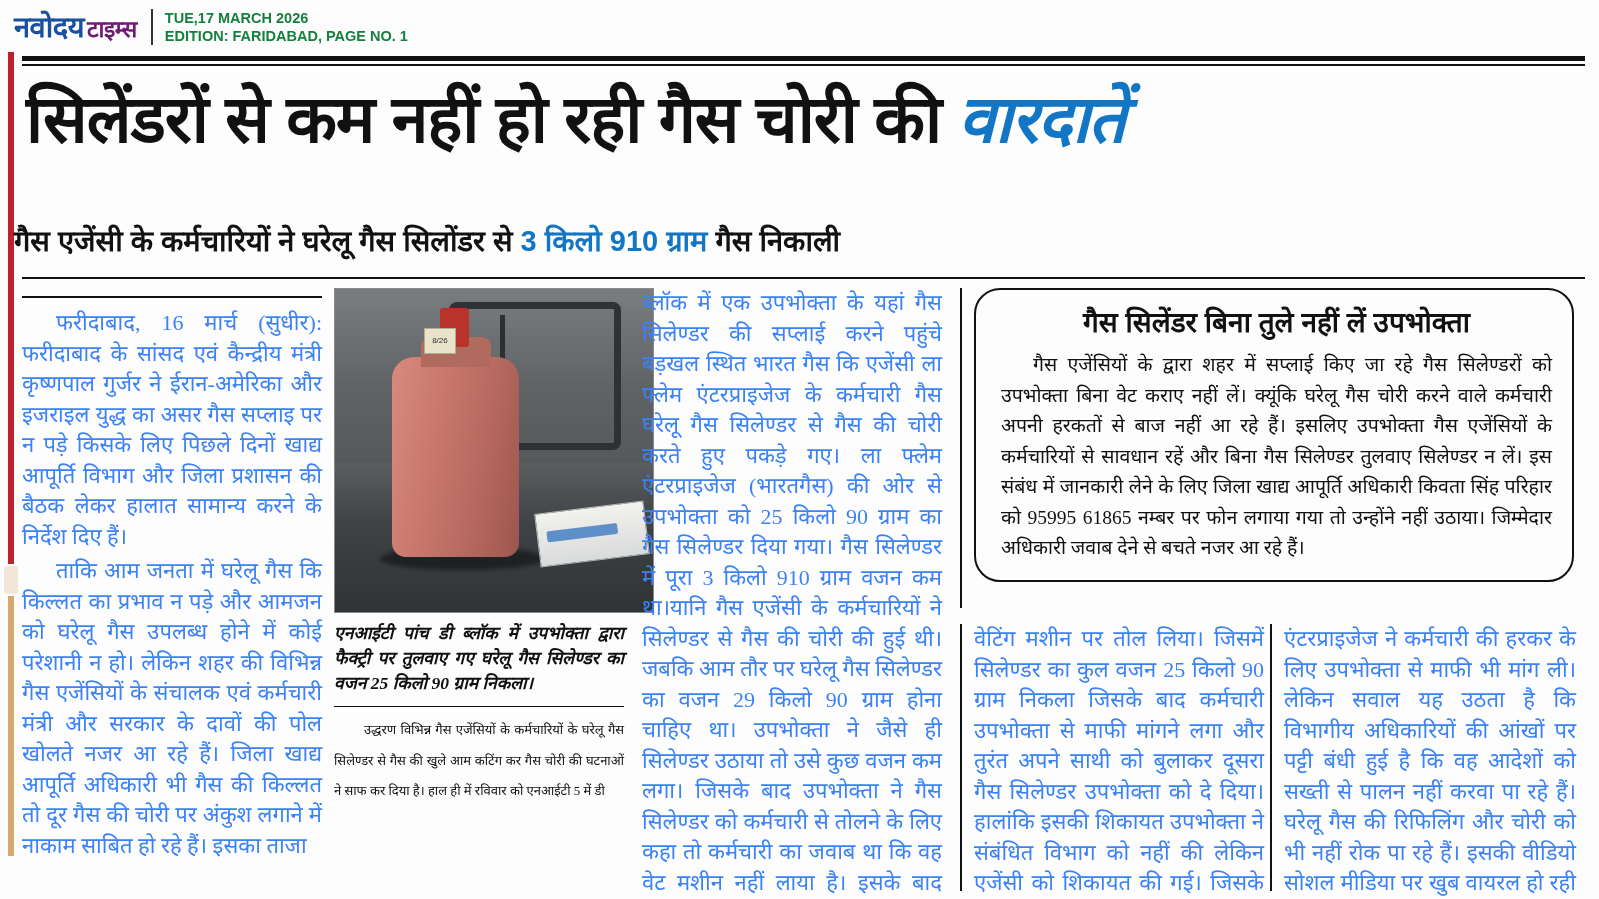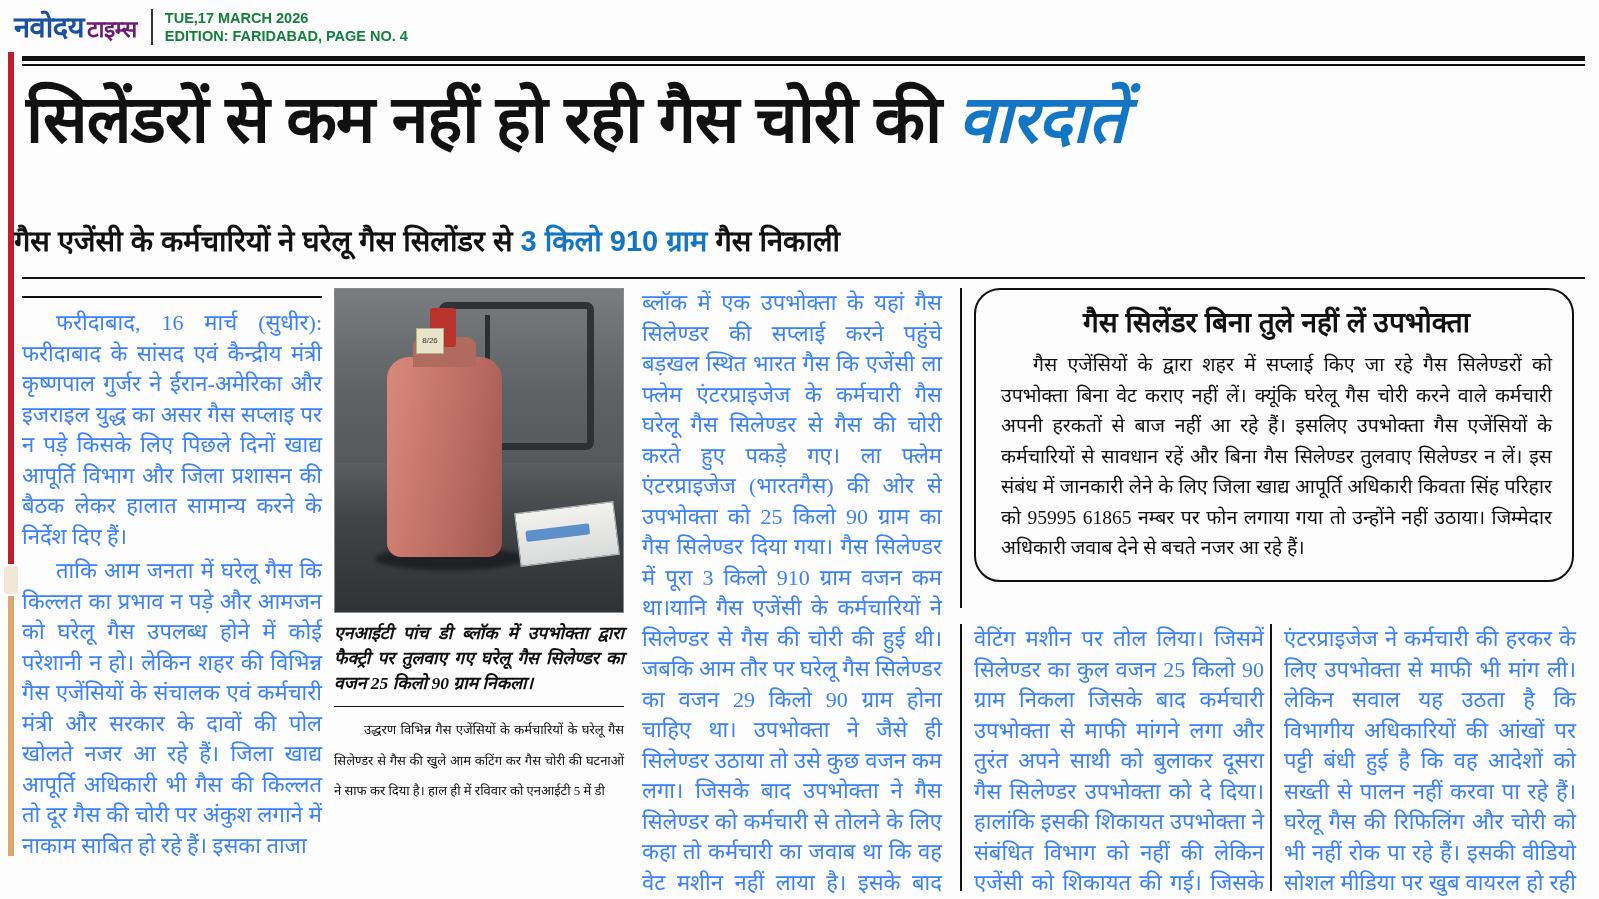--- a/index.html
+++ b/index.html
@@ -202,21 +202,21 @@
   }
 
   
   .photo-block {
     position: absolute;
     left: 312px;
     top: 0;
     width: 290px;
   }
   .photo {
-    width: 290px;
+    width: 320px;
     height: 325px;
     position: relative;
     overflow: hidden;
     background: #fde047;
     border: 1px solid #8a8a8a;
     box-sizing: border-box;
   }
   .ph-wall {
     position: absolute;
     left: 0; top: 0; width: 100%; height: 56%;
@@ -413,21 +413,21 @@
   <div class="left-rule-cap"></div>
   <div class="left-rule-bottom"></div>
 
   <div class="masthead">
     <div class="logo">
       <span class="nav">नवोदय</span>
         <span class="times">टाइम्स</span>
     </div>
     <div class="masthead-meta">
       <div>TUE,17 MARCH 2026</div>
-      <div>EDITION: FARIDABAD, PAGE NO. 4</div>
+      <div>EDITION: FARIDABAD, PAGE NO. 1</div>
     </div>
   </div>
 
   <div class="rule-thick"></div>
   <div class="rule-thin"></div>
 
   <div class="headline"><span>सिलेंडरों से कम नहीं हो रही गैस चोरी की </span><span class="hl-blue">वारदातें</span></div>
 
   <div class="subheadline"><span>गैस एजेंसी के कर्मचारियों ने घरेलू गैस सिलोंडर से </span><span class="sh-blue">3 किलो 910 ग्राम</span><span> गैस निकाली</span></div>
 

